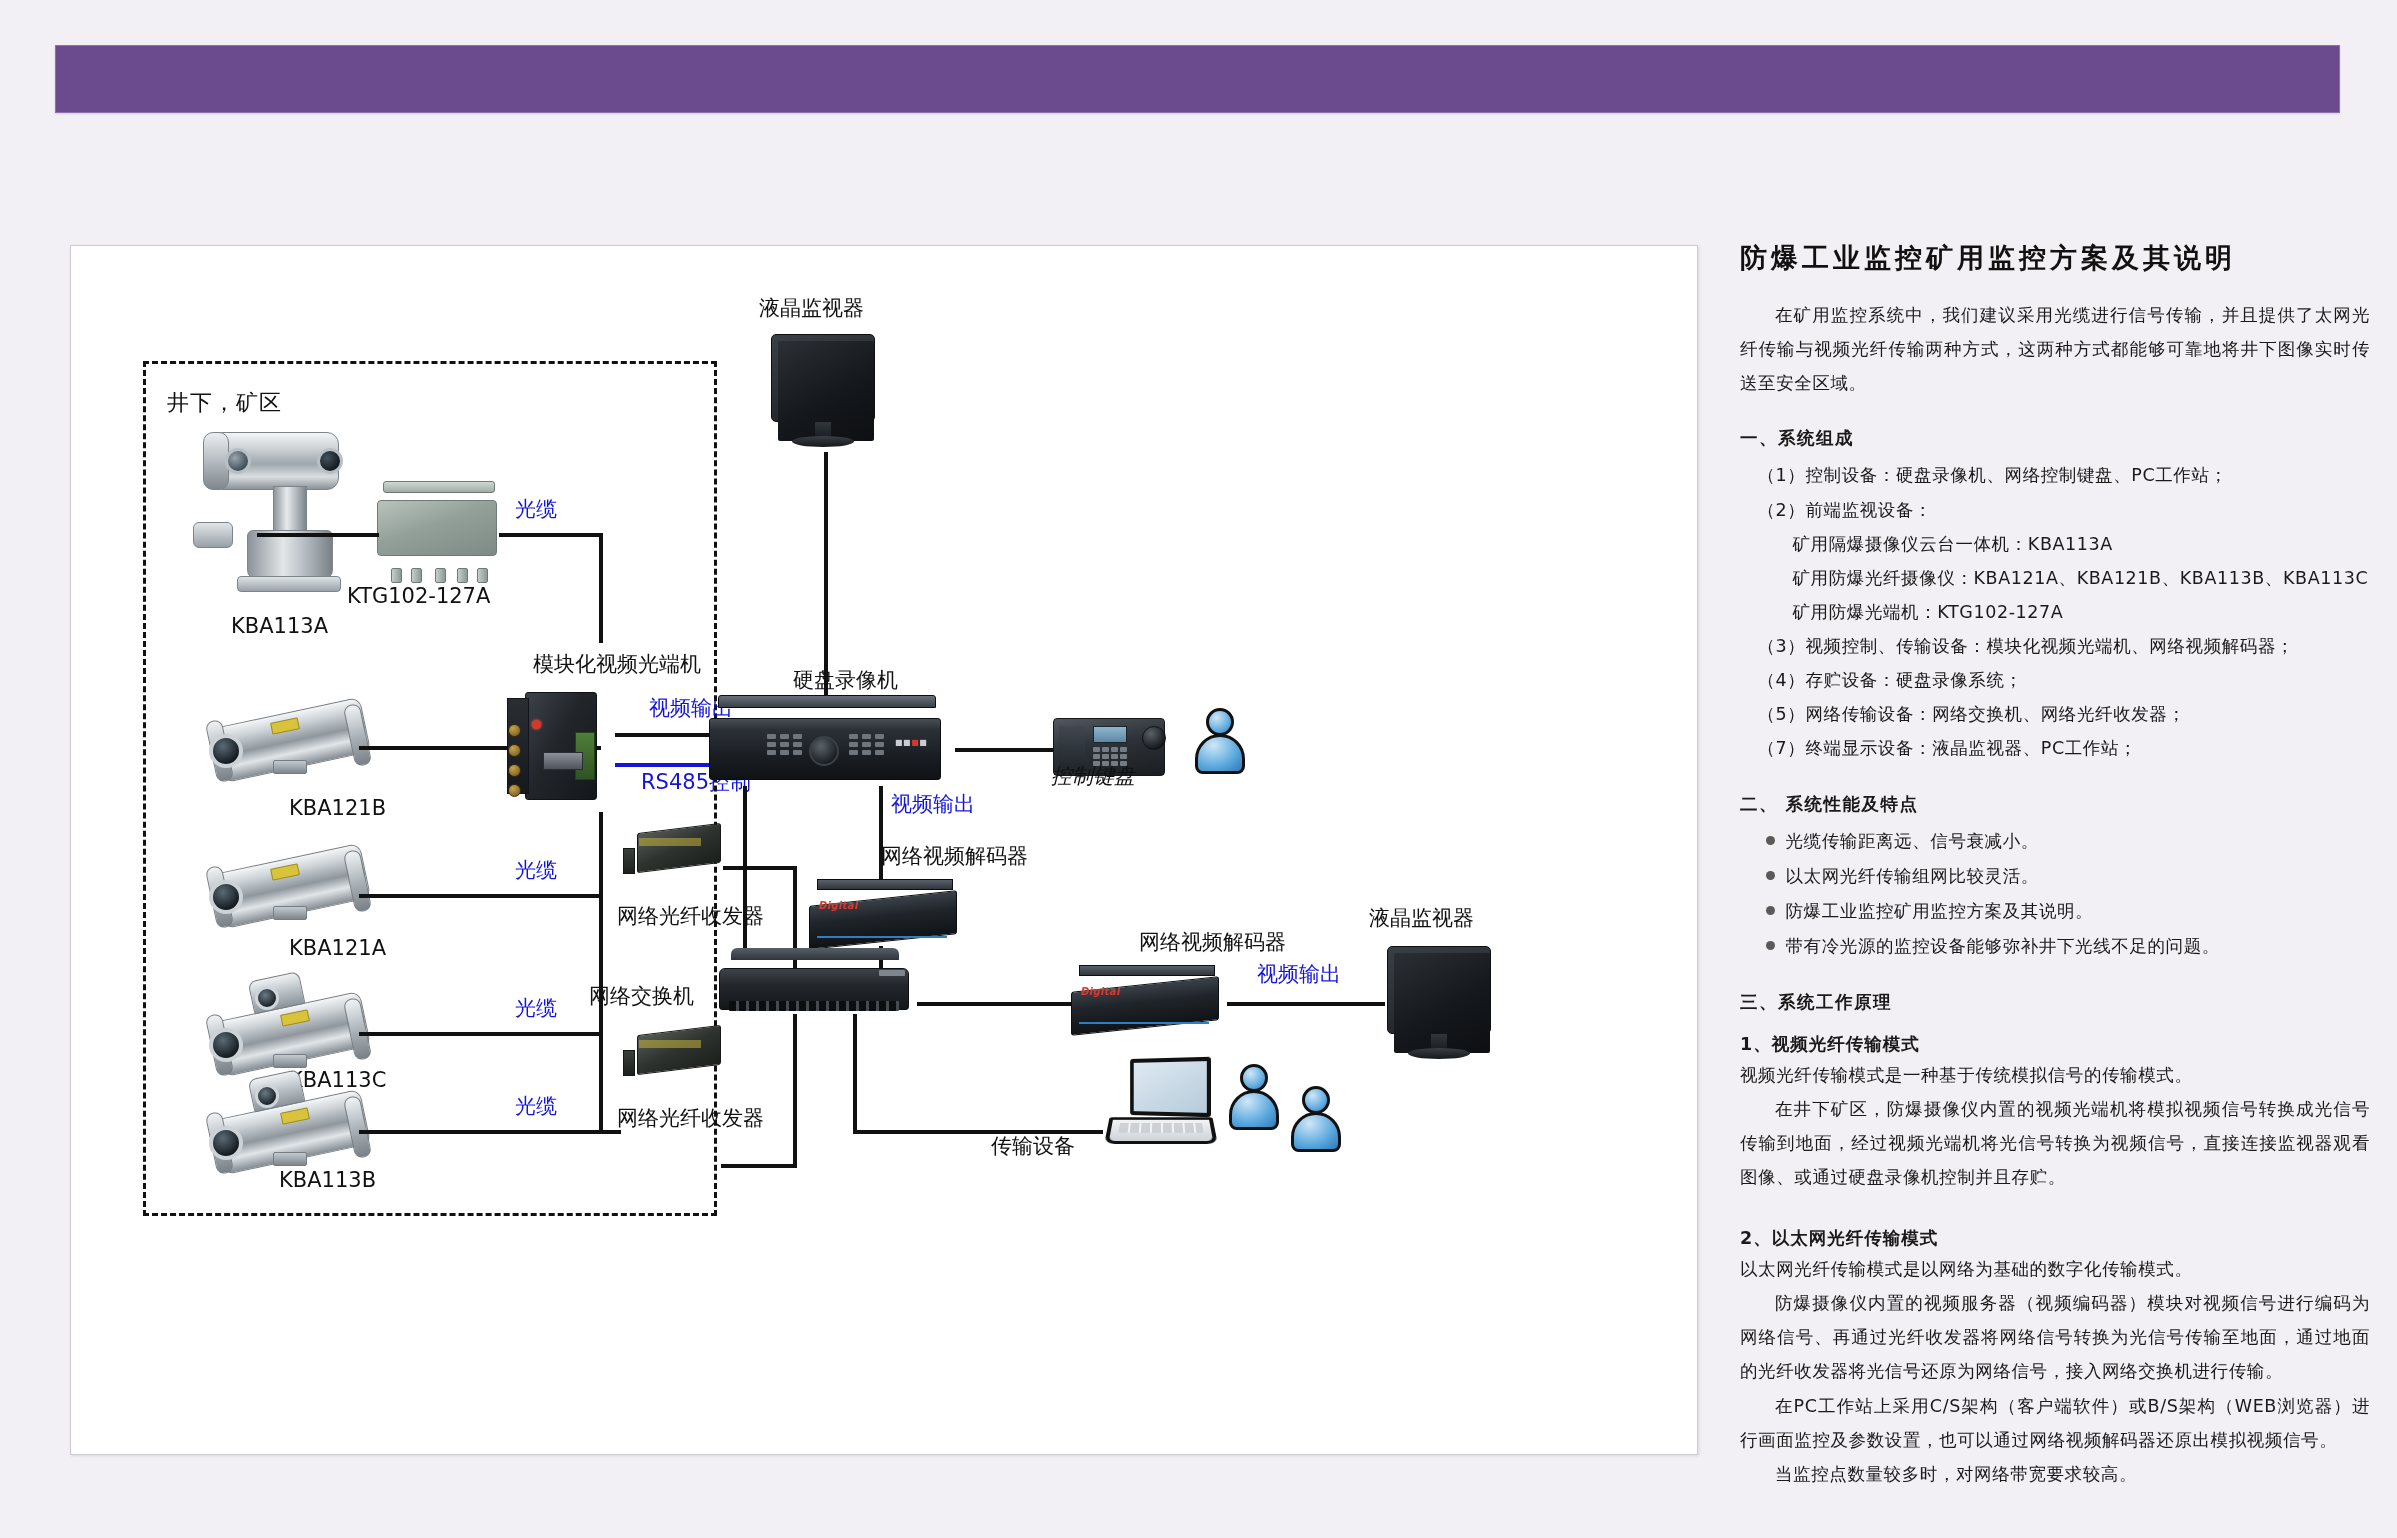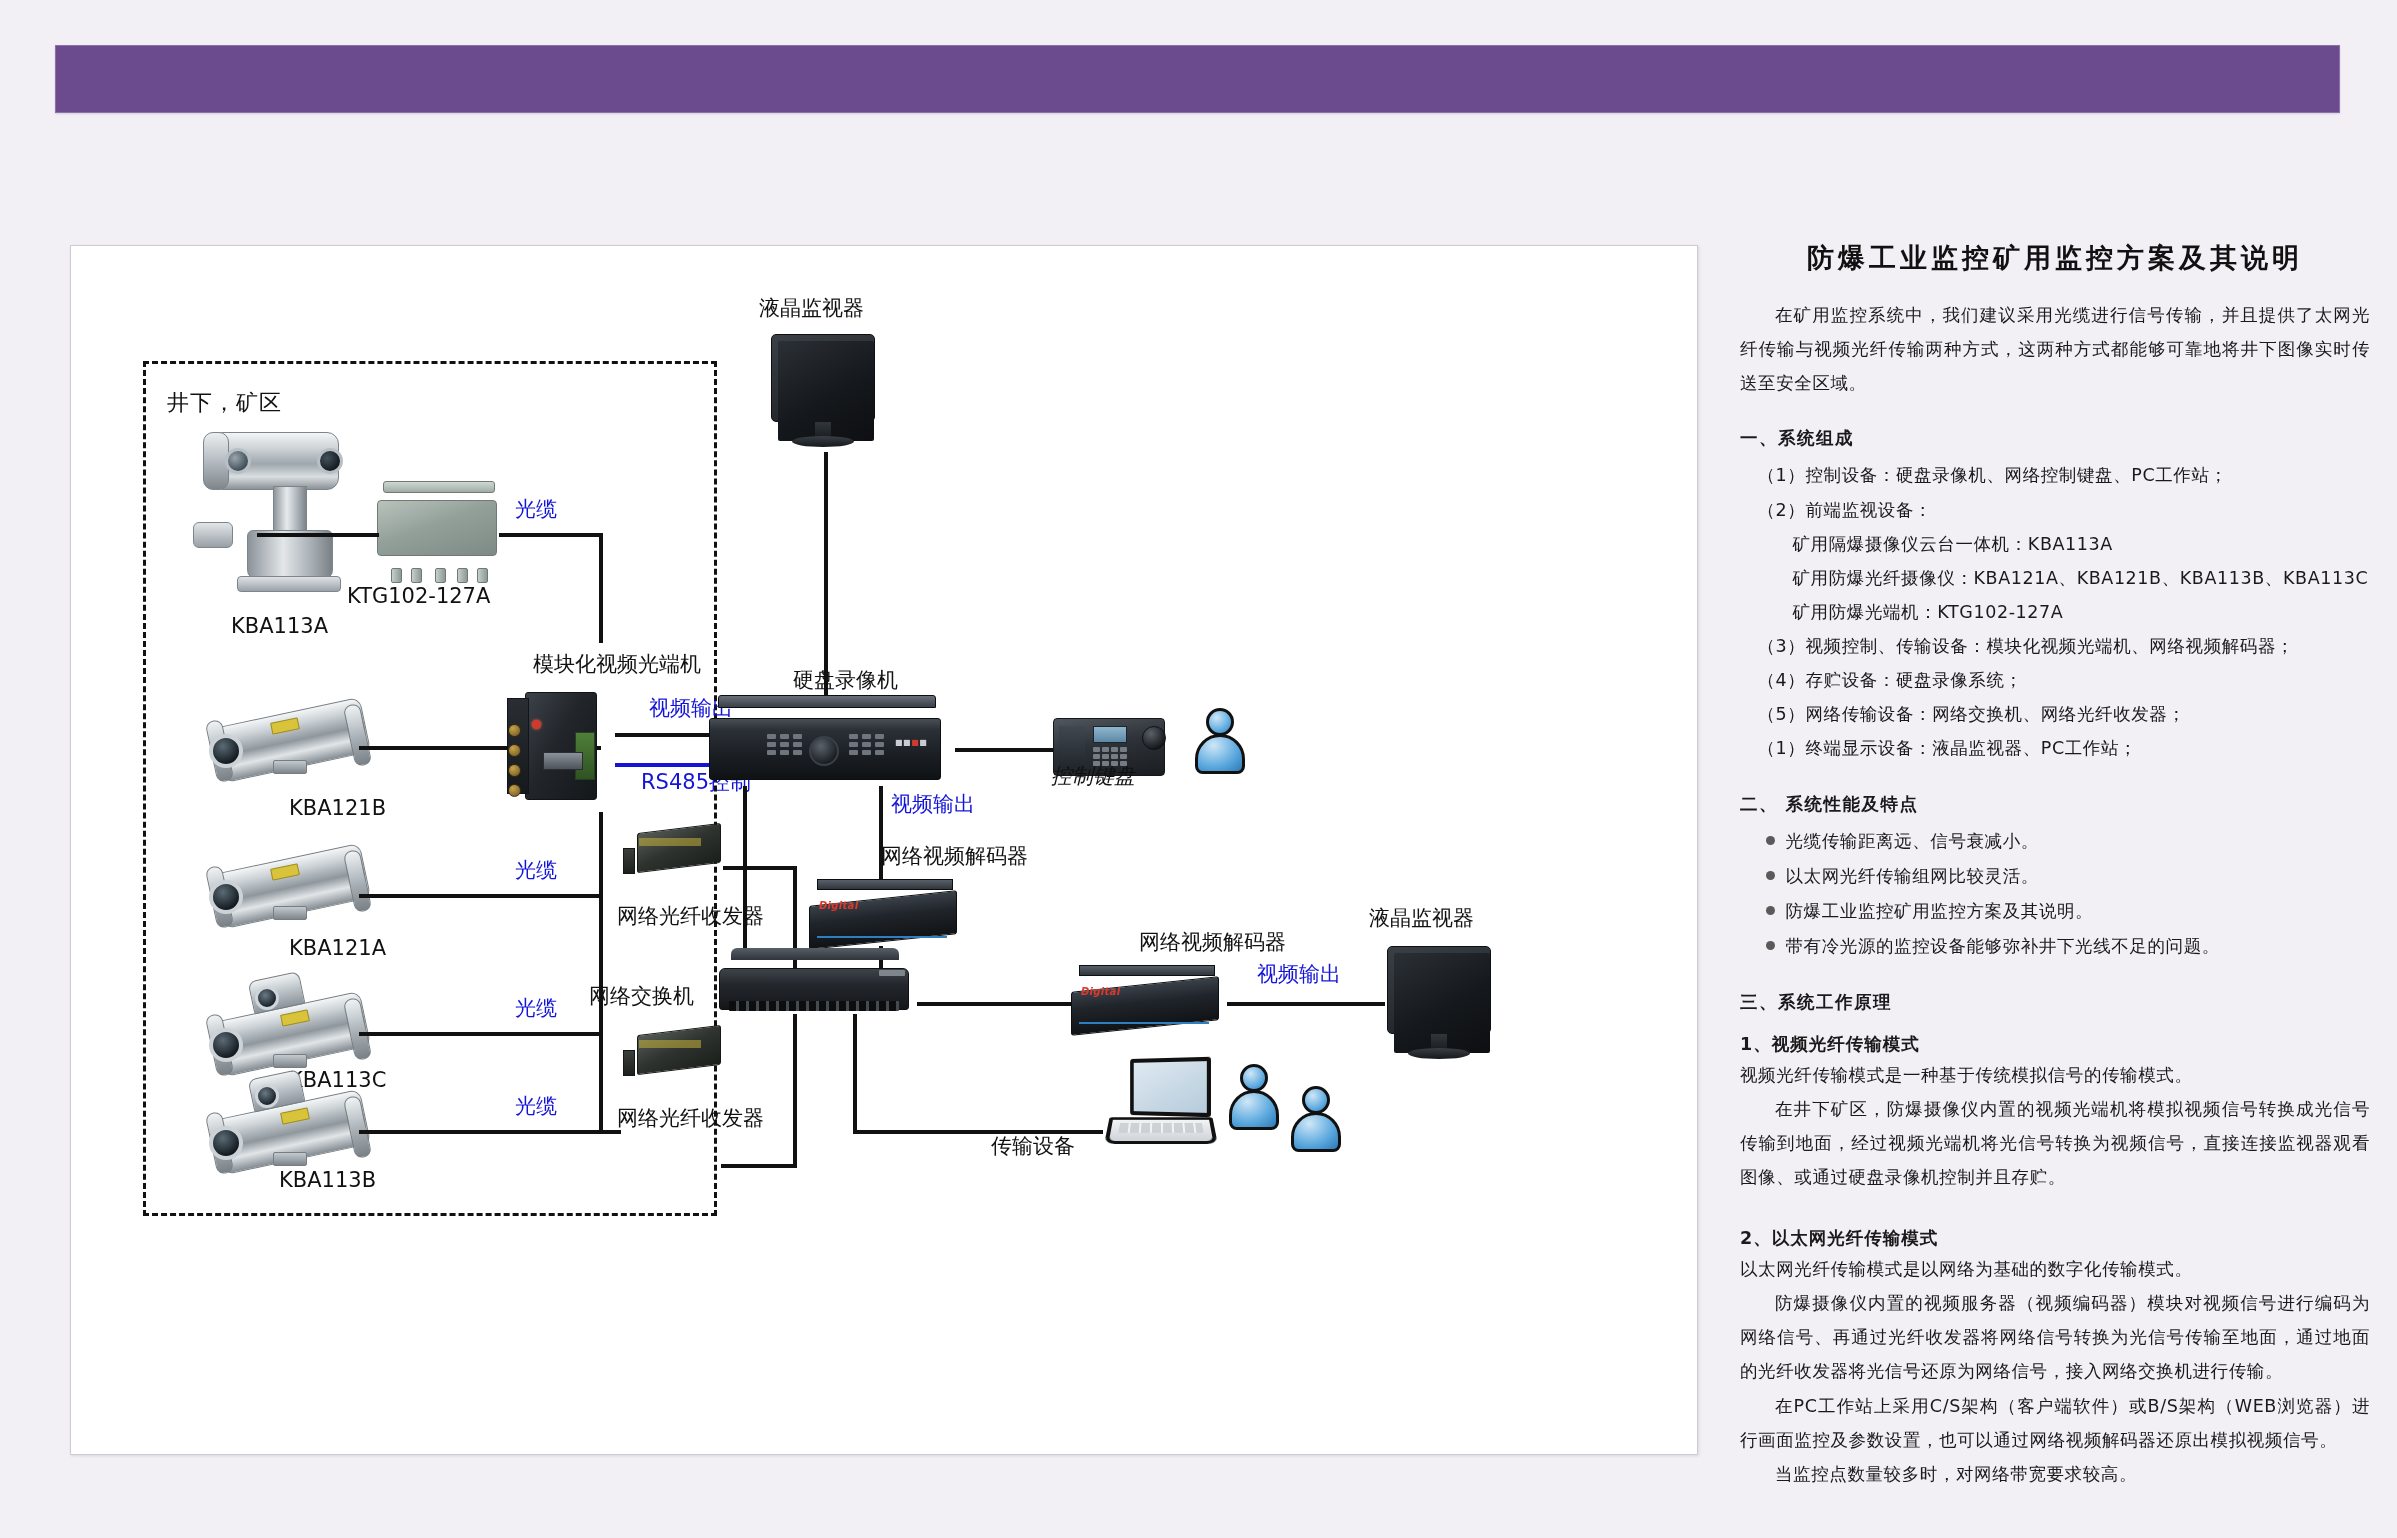--- a/index.html
+++ b/index.html
@@ -330,21 +330,21 @@
     border: 3px solid #111;
   }
 
   
   .text-col {
     position: absolute; left: 1740px; top: 240px;
     width: 630px;
     color: #1a1a1a;
   }
   .doc-title {
-    text-align: center; font-size: 27px; font-weight: bold;
+    text-align: left; font-size: 27px; font-weight: bold;
     letter-spacing: 4px; margin-bottom: 22px; color: #111;
   }
   .para {
     font-size: 17.5px; line-height: 1.95; text-align: justify;
     letter-spacing: .6px; color: #1a1a1a;
   }
   .para.indent { text-indent: 2em; }
   .sec-head {
     font-size: 17.5px; font-weight: bold; letter-spacing: 1.5px;
     margin-top: 26px; margin-bottom: 8px;
@@ -650,21 +650,21 @@
 
     <div class="sec-head">一、系统组成</div>
     <div class="sub-item">（1）控制设备：硬盘录像机、网络控制键盘、PC工作站；</div>
     <div class="sub-item">（2）前端监视设备：</div>
     <div class="sub-item deep">矿用隔爆摄像仪云台一体机：KBA113A</div>
     <div class="sub-item deep">矿用防爆光纤摄像仪：KBA121A、KBA121B、KBA113B、KBA113C</div>
     <div class="sub-item deep">矿用防爆光端机：KTG102-127A</div>
     <div class="sub-item">（3）视频控制、传输设备：模块化视频光端机、网络视频解码器；</div>
     <div class="sub-item">（4）存贮设备：硬盘录像系统；</div>
     <div class="sub-item">（5）网络传输设备：网络交换机、网络光纤收发器；</div>
-    <div class="sub-item">（1）终端显示设备：液晶监视器、PC工作站；</div>
+    <div class="sub-item">（7）终端显示设备：液晶监视器、PC工作站；</div>
 
     <div class="sec-head">二、 系统性能及特点</div>
     <ul class="bullet-list">
       <li>光缆传输距离远、信号衰减小。</li>
       <li>以太网光纤传输组网比较灵活。</li>
       <li>防爆工业监控矿用监控方案及其说明。</li>
       <li>带有冷光源的监控设备能够弥补井下光线不足的问题。</li>
     </ul>
 
     <div class="sec-head">三、系统工作原理</div>

